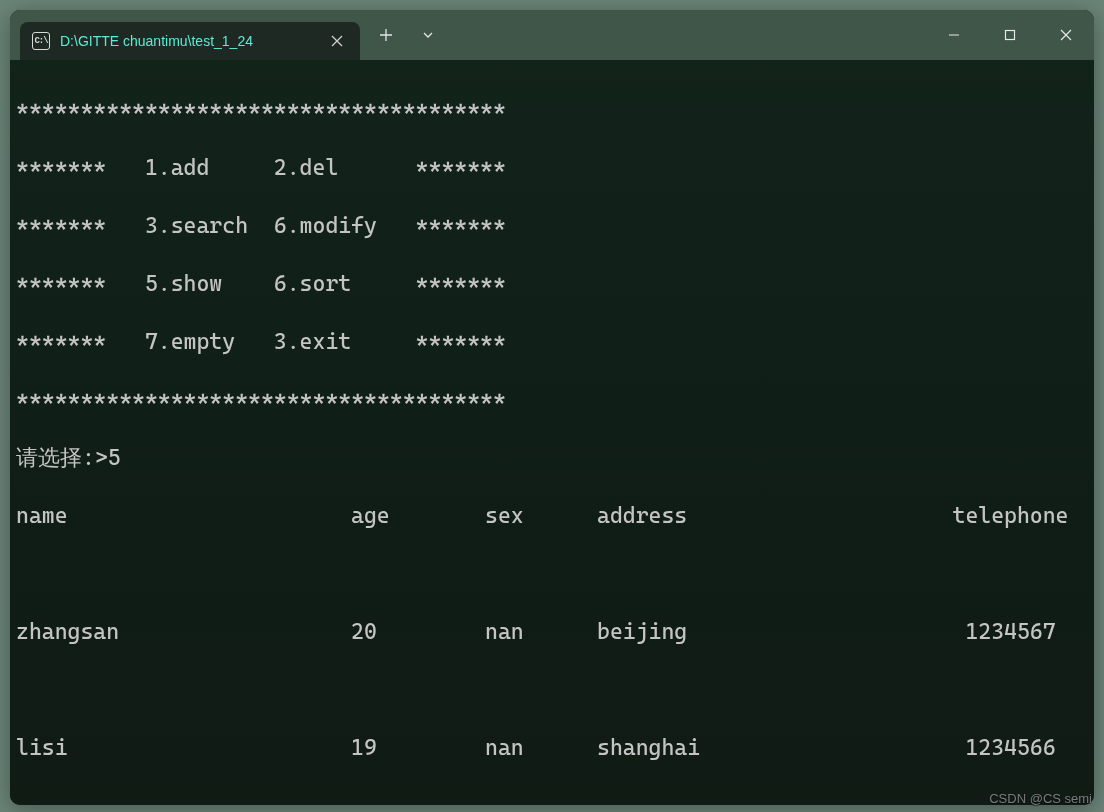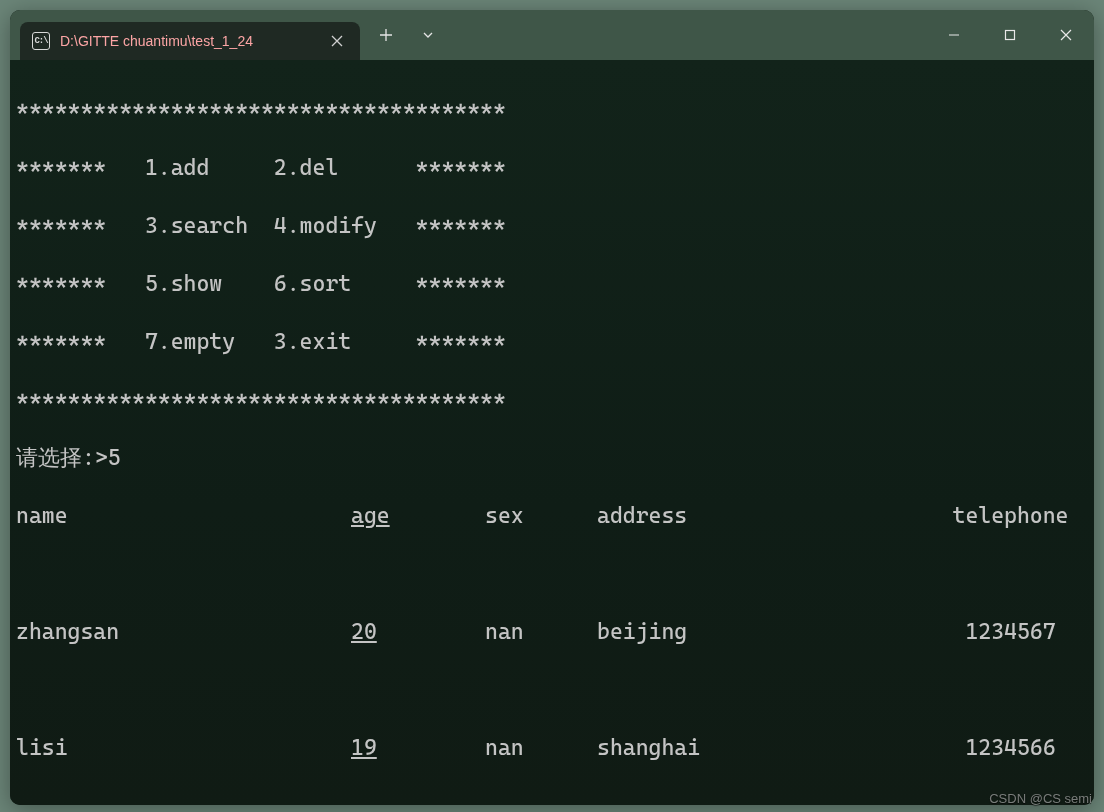--- a/index.html
+++ b/index.html
@@ -51,21 +51,21 @@
     border-radius: 3px;
     display: flex;
     align-items: center;
     justify-content: center;
     color: #d9d9d9;
     font-size: 9px;
     font-weight: bold;
     letter-spacing: -1px;
   }
   .tab-title {
-    color: #fca5a5;
+    color: #5eead4;
     font-size: 14px;
     font-family: 'Segoe UI', sans-serif;
     white-space: nowrap;
     overflow: hidden;
     flex: 1;
   }
   .tab-close {
     color: #d0d0d0;
     font-size: 16px;
     width: 22px;
@@ -117,21 +117,21 @@
     line-height: 29px;
     padding: 6px 6px;
     white-space: pre;
     position: relative;
     overflow: hidden;
   }
   .table-header, .data-row {
     display: flex;
   }
   .col-name  { width: 335px; }
-  .col-age   { width: 112px; text-decoration: underline; }
+  .col-age   { width: 112px; }
   .col-sex   { width: 112px; margin-left: 22px; }
   .col-addr  { width: 336px; }
   .col-tel   { flex: 1; text-align: center; }
   .watermark {
     position: absolute;
     right: 12px;
     bottom: 6px;
     color: rgba(210,210,210,0.55);
     font-family: Liberation Sans, sans-serif;
     font-size: 13px;
@@ -180,21 +180,21 @@
         <svg width="12" height="12" viewBox="0 0 12 12">
             <path d="M1 1 L11 11 M11 1 L1 11" stroke="#e8e8e8" stroke-width="1.2" fill="none"></path>
           </svg>
       </div>
     </div>
   </div>
 
   <div class="terminal">
 <div>**************************************</div>
 <div>*******   1.add     2.del      *******</div>
-<div>*******   3.search  4.modify   *******</div>
+<div>*******   3.search  6.modify   *******</div>
 <div>*******   5.show    6.sort     *******</div>
 <div>*******   7.empty   3.exit     *******</div>
 <div>**************************************</div>
 <div><span>请选择:&gt;</span><span>5</span></div>
 <div class="table-header"><span class="col-name">name</span><span class="col-age">age</span><span class="col-sex">sex</span><span class="col-addr">address</span><span class="col-tel">telephone</span></div>
 <div>&nbsp;</div>
 <div class="data-row"><span class="col-name">zhangsan</span><span class="col-age">20</span><span class="col-sex">nan</span><span class="col-addr">beijing</span><span class="col-tel">1234567</span></div>
 <div>&nbsp;</div>
 <div class="data-row"><span class="col-name">lisi</span><span class="col-age">19</span><span class="col-sex">nan</span><span class="col-addr">shanghai</span><span class="col-tel">1234566</span></div>
 <div>&nbsp;</div>

